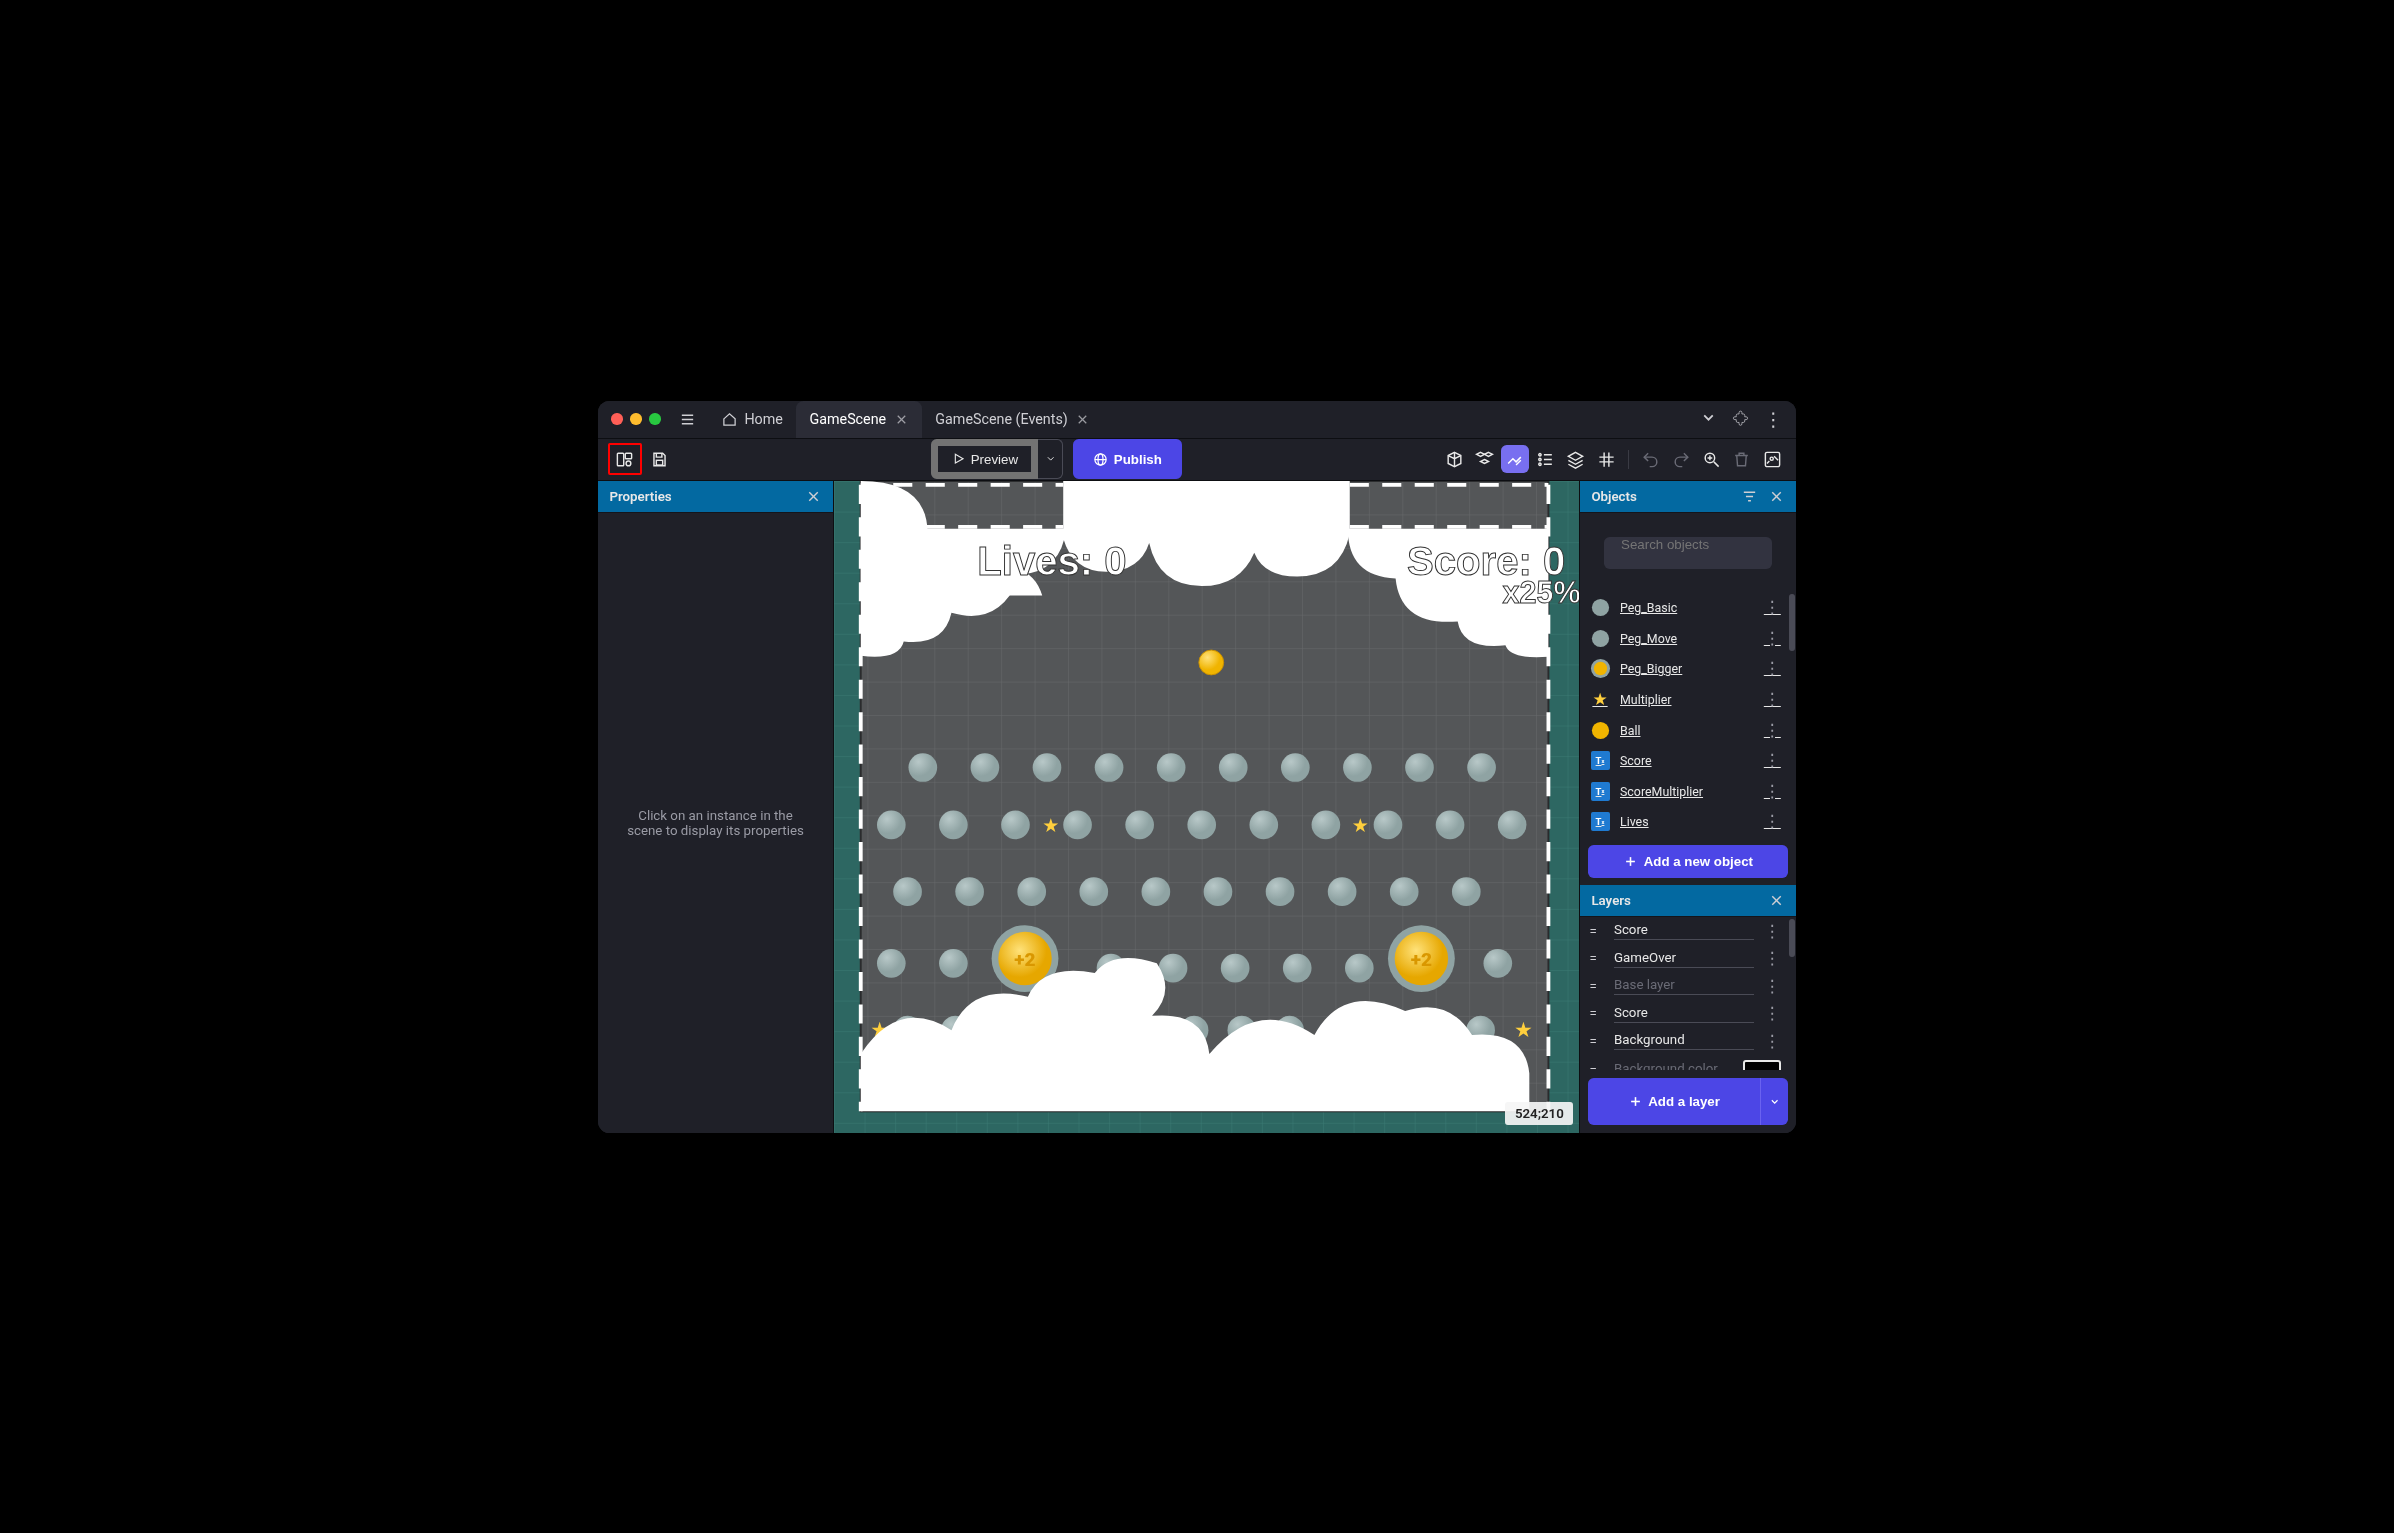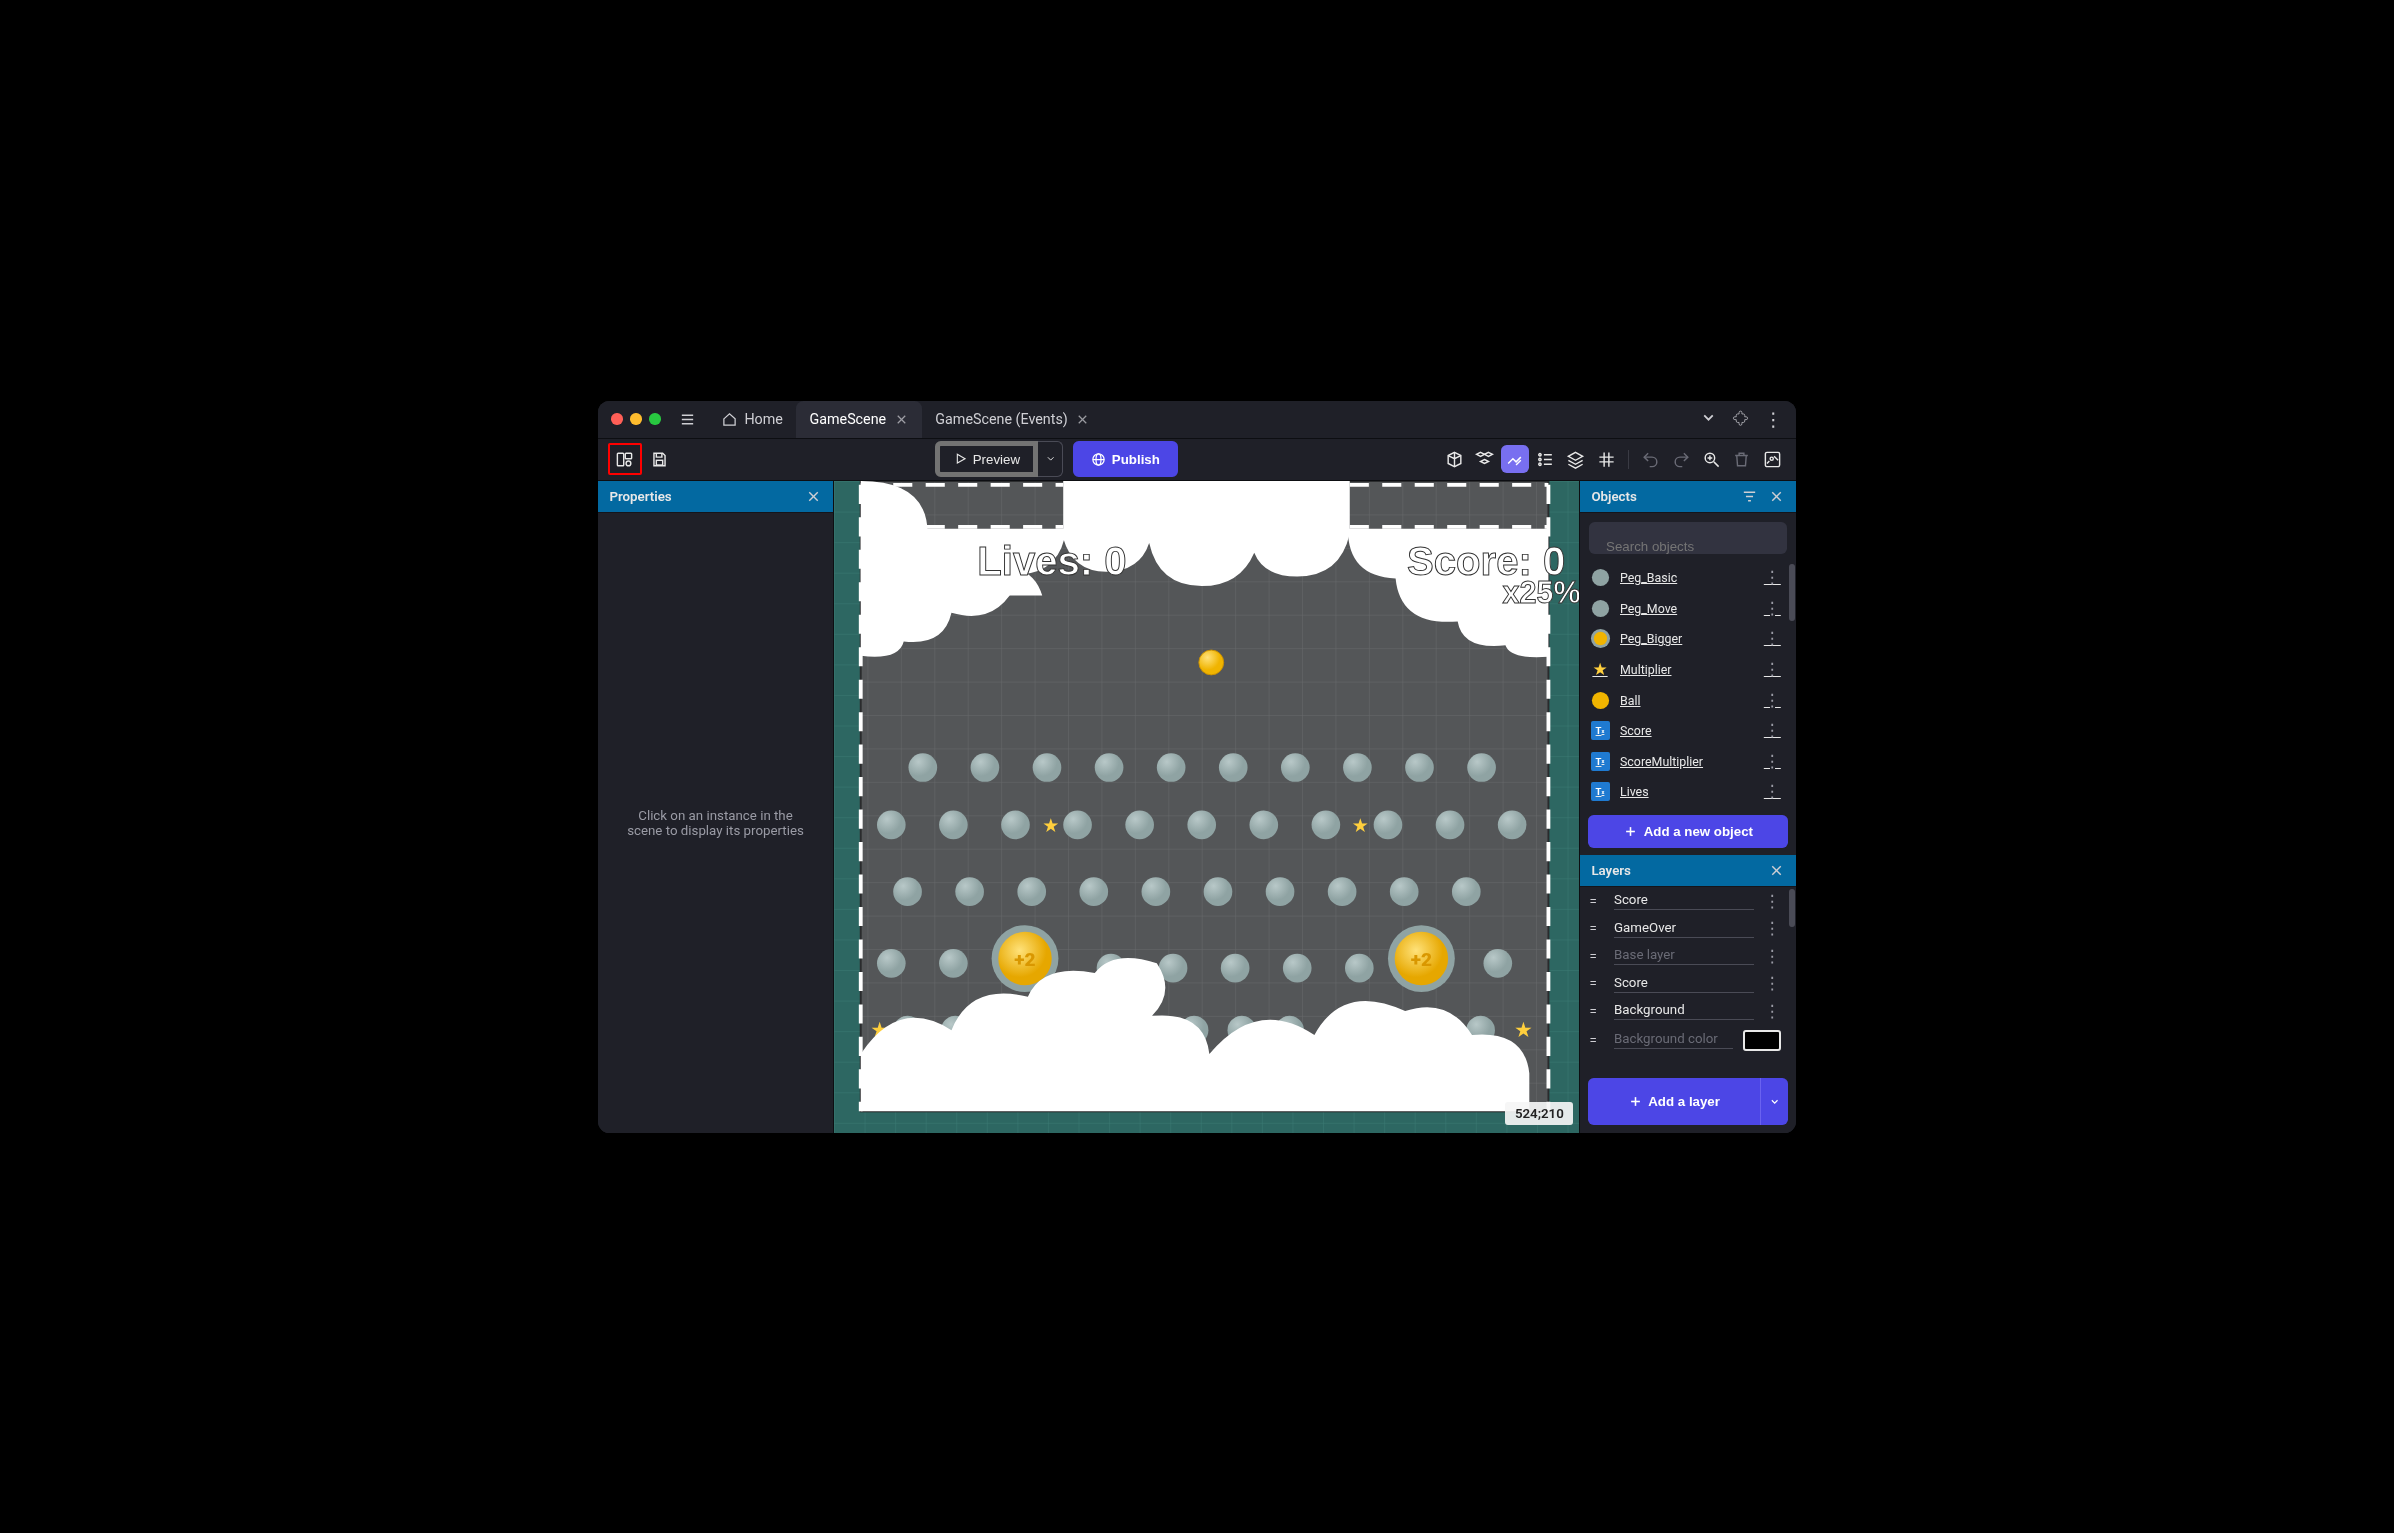--- a/index.html
+++ b/index.html
@@ -51,21 +51,21 @@
     height: 42px; background:#1f2028; display:flex; align-items:center;
     padding: 0 9.5px; border-bottom:1px solid #0d0e12; flex-shrink:0;
   }
   .toolbar .left-icons { display:flex; gap:3.8px; align-items:center; }
   .ic-btn { width:28.5px; height:28.5px; border-radius:5.7px; display:flex; align-items:center; justify-content:center; cursor:pointer; }
   .ic-btn svg { width:19px; height:19px; stroke:#e8e8e8; fill:none; stroke-width:1.8; }
   .ic-btn.hl { border: 2.9px solid #ff0000; border-radius:1.9px; width:34px; height:32px;}
   .toolbar .center { flex:1; display:flex; justify-content:center; gap:9.5px; }
   .btn {
     display:flex; align-items:center; gap:5.7px; padding:5.7px 13.3px; border-radius:5.7px;
-    border:5px solid #737373; font-size:13.3px; cursor:pointer; background:transparent; color:#e8e8e8;
+    border:7px solid #737373; font-size:13.3px; cursor:pointer; background:transparent; color:#e8e8e8;
   }
   .btn-split { display:flex; }
   .btn-split .btn { border-top-right-radius:0; border-bottom-right-radius:0; }
   .btn-split .dd { border:1px solid #4a4b56; border-left:none; width:25px; display:flex; align-items:center; justify-content:center; border-top-right-radius:5.7px; border-bottom-right-radius:5.7px; cursor:pointer;}
   .btn-primary { background:#4c46e6; border-color:#4c46e6; color:#fff; font-weight:600;}
   .toolbar .right-icons { display:flex; gap:1.9px; align-items:center; }
   .toolbar .right-icons .ic-btn svg { width:19px; height:19px; }
   .ic-btn.active { background:#786ff0; }
   .ic-btn.active svg { stroke:#fff; }
   .toolbar .divider { width:1px; height:19px; background:#3a3b44; margin:0 5.7px; }
@@ -89,22 +89,22 @@
   }
 
   .canvas-wrap { flex:1; background:#14151b; position:relative; overflow:hidden; }
   .canvas { position:absolute; inset:0; }
 
   .right { width:217px; border-left:1px solid #0d0e12; display:flex; flex-direction:column; }
 
   
   .objects { flex:0 0 auto; }
   .search {
-    margin:9px; background:#323340; border-radius:5.7px; height:32px;
-    display:flex; align-items:flex-end; padding:0 9.5px; gap:7.6px;
+    margin:24px; background:#323340; border-radius:5.7px; height:32px;
+    display:flex; align-items:flex-start; padding:0 9.5px; gap:7.6px;
   }
   .search svg { width:17px; height:17px; stroke:#8a8b96; }
   .search input { flex:1; background:transparent; border:none; outline:none; color:#e8e8e8; font-size:13.3px; }
   .obj-list { overflow-y:auto; position:relative; padding-right:5.7px; }
   .obj-row { display:flex; align-items:center; gap:9.5px; padding:4.8px 9.5px; font-size:12.4px; cursor:pointer;}
   .obj-row .thumb { width:21px; height:21px; border-radius:3.8px; display:flex; align-items:center; justify-content:center; flex-shrink:0;}
   .obj-row .more { margin-left:auto; color:#9a9ba5; font-size:17px; line-height:1; cursor:pointer;}
   .btn-full { margin:7.6px; background:#4c46e6; border:none; color:#fff; border-radius:5.7px; padding:9px 0; display:flex; align-items:center; justify-content:center; gap:5.7px; font-size:13.3px; font-weight:600; cursor:pointer;}
   .btn-split-full { margin:7.6px; display:flex; }
   .btn-split-full .main-b { flex:1; background:#4c46e6; border:none; color:#fff; border-radius:5.7px 0 0 5.7px; padding:16px 0; display:flex; align-items:center; justify-content:center; gap:5.7px; font-size:13.3px; font-weight:600; cursor:pointer;}

